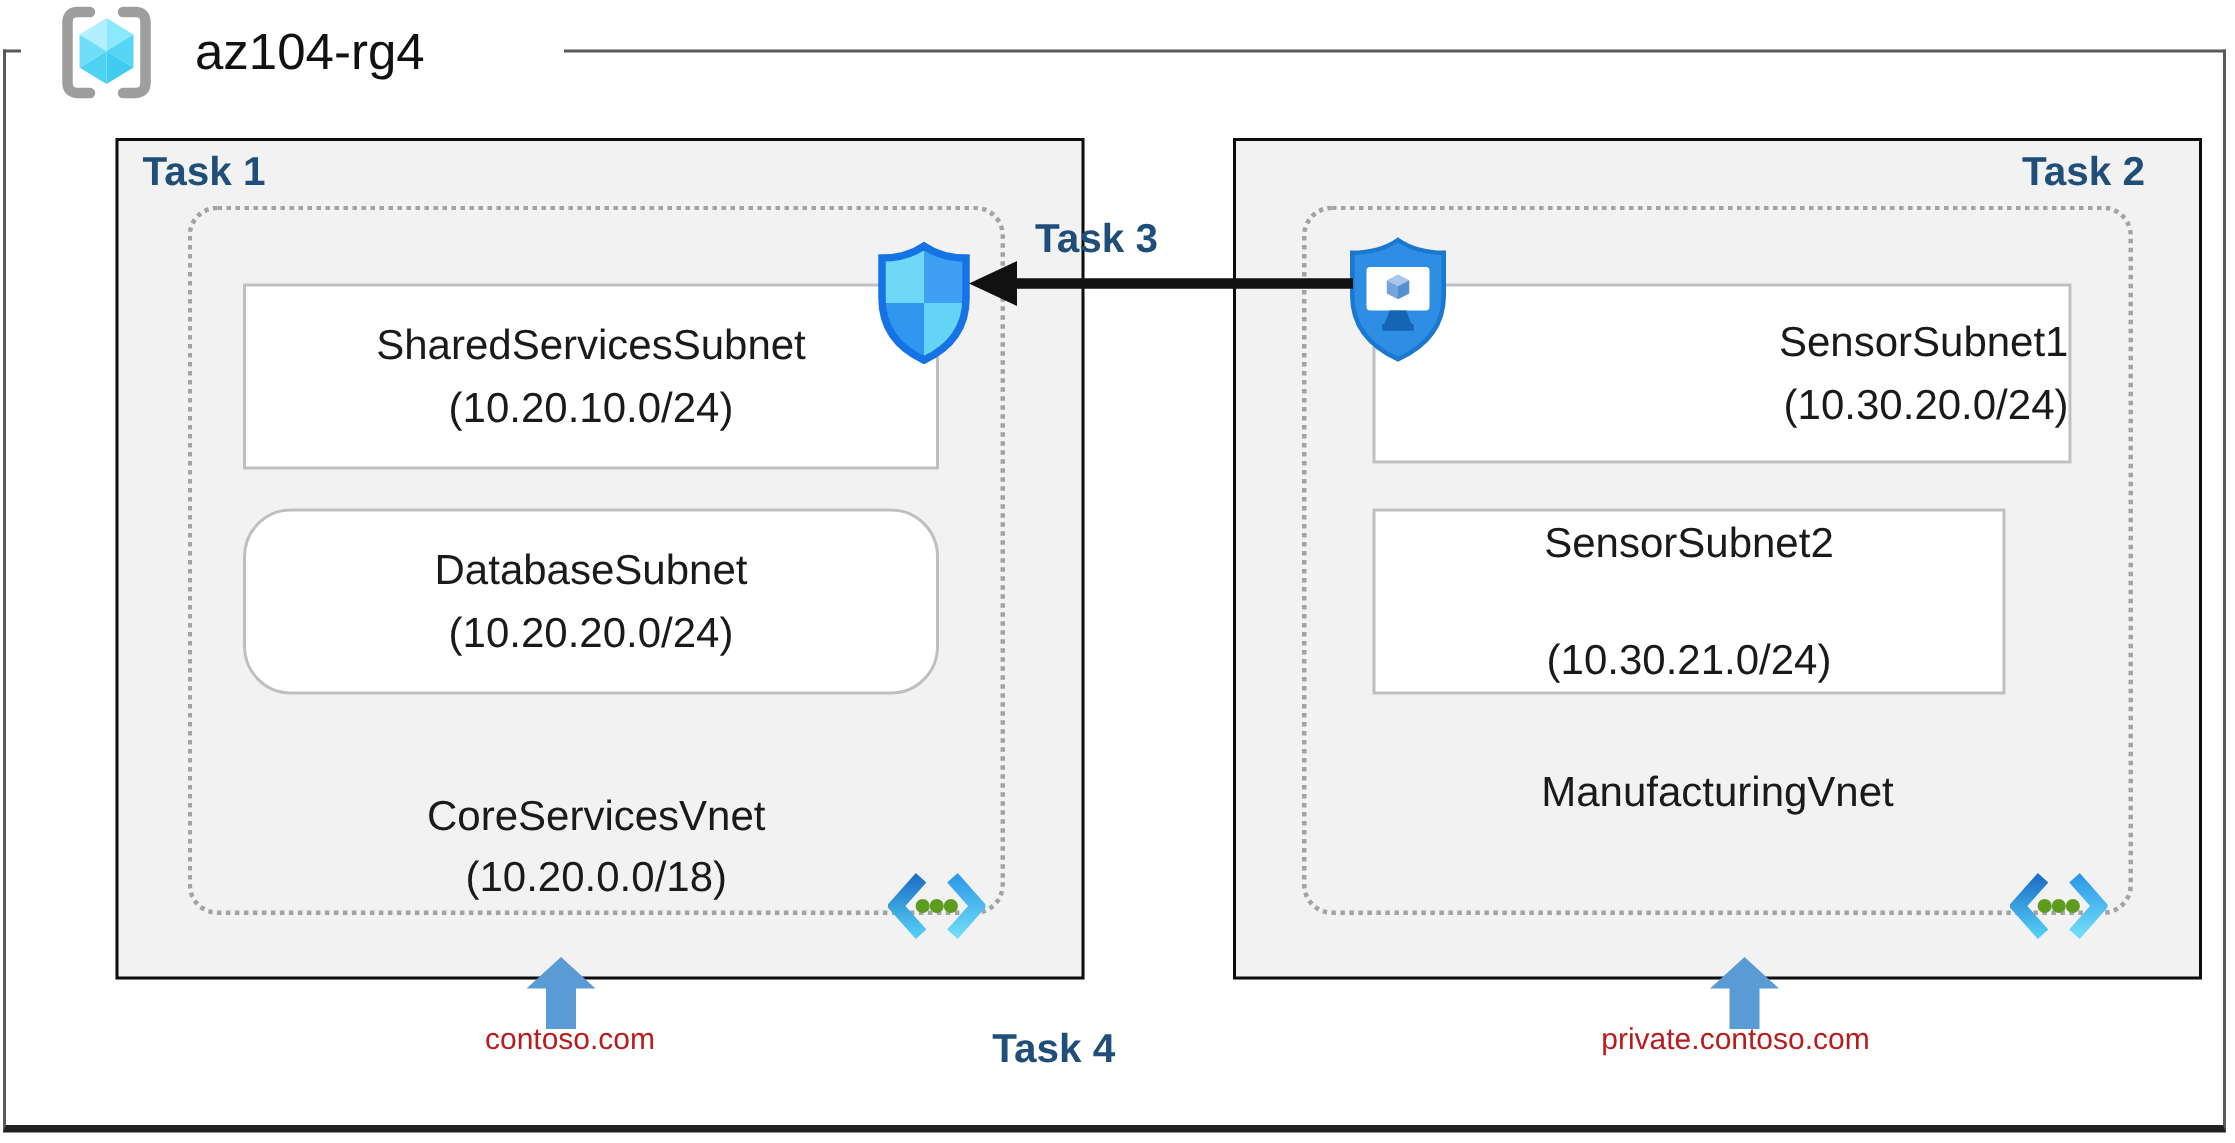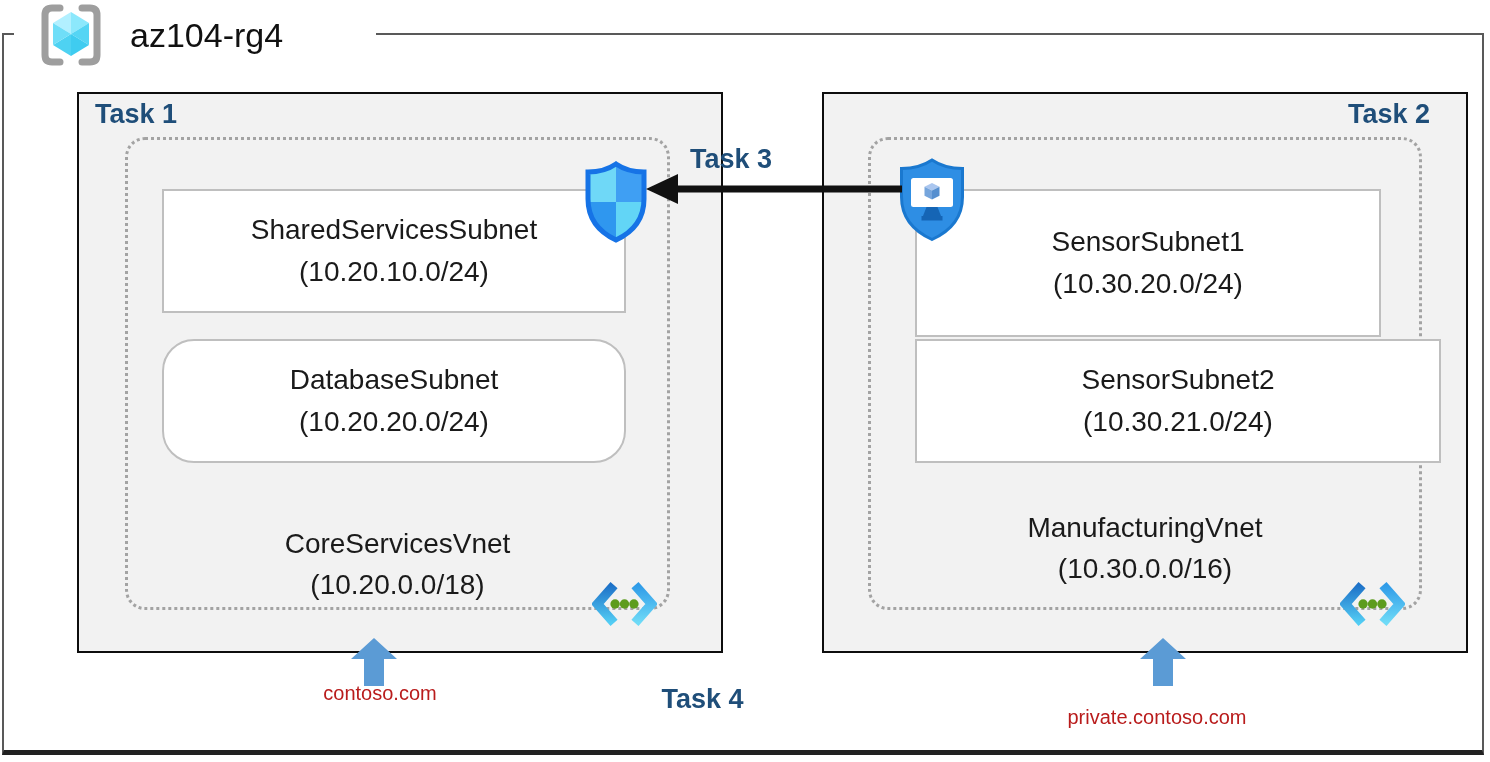--- a/index.html
+++ b/index.html
@@ -24,22 +24,22 @@
   .vnet-dashed{border:3px dotted #a3a3a3;border-radius:20px;z-index:3;}
   .dashed-left{left:125px;top:137px;width:545px;height:473px;}
   .dashed-right{left:868px;top:137px;width:554px;height:473px;}
 
   
   .subnet-box{background:#ffffff;border:2px solid #bfbfbf;z-index:4;
               display:flex;flex-direction:column;align-items:center;justify-content:center;
               font-size:28px;line-height:1.5;text-align:center;}
   .sn-l1{left:162px;top:189px;width:464px;height:124px;}
   .sn-l2{left:162px;top:339px;width:464px;height:124px;border-radius:32px;}
-  .sn-r1{left:915px;top:189px;width:466px;height:148px;}
-  .sn-r2{left:915px;top:339px;width:526px;height:124px;}
+  .sn-r1{left:915px;top:189px;width:466px;height:120px;align-items:flex-end;}
+  .sn-r2{left:915px;top:339px;width:422px;height:124px;justify-content:space-between;}
 
   
   .vnet-label{font-size:28px;line-height:1.45;text-align:center;z-index:4;}
   .vl-left{left:125px;top:508px;width:545px;margin-top:16px;}
   .vl-right{left:868px;top:508px;width:554px;}
 
   
   .icon{z-index:7;}
   .nsg-icon{left:584px;top:161px;width:64px;height:82px;}
   .asg-icon{left:897px;top:157px;width:70px;height:86px;}
@@ -50,21 +50,21 @@
   
   .t3-arrow{left:646px;top:171px;width:256px;height:36px;z-index:8;}
   .t3-label{left:690px;top:144px;width:140px;text-align:left;}
 
   
   .up-arrow{width:46px;height:48px;z-index:8;}
   .ua-left{left:351px;top:638px;}
   .ua-right{left:1140px;top:638px;}
   .dns-label{font-size:20px;text-align:center;z-index:4;color:#b91c1c;}
   .dns-left{left:230px;top:682px;width:300px;}
-  .dns-right{left:977px;top:682px;width:360px;margin-top:24px;}
+  .dns-right{left:977px;top:682px;width:360px;}
   .t4-label{left:630px;top:684px;width:145px;text-align:center;}
 </style>
 </head>
 <body>
 
 <div class="abs rg-frame"></div>
 
 <div class="abs rg-header">
   <svg class="rg-icon" viewBox="0 0 66 64">
     <path d="M22 5 H14 Q7 5 7 12 V52 Q7 59 14 59 H22" fill="none" stroke="#9e9e9e" stroke-width="7" stroke-linecap="round"></path>
@@ -136,21 +136,20 @@
   <div>SensorSubnet1</div>
   <div>(10.30.20.0/24)</div>
 </div>
 <div class="abs subnet-box sn-r2">
   <div>SensorSubnet2</div>
   <div>(10.30.21.0/24)</div>
 </div>
 
 <div class="abs vnet-label vl-right">
   <div>ManufacturingVnet</div>
-  <div>(10.30.0.0/16)</div>
 </div>
 
 <svg class="abs icon vnet-icon-left" viewBox="0 0 62 44">
   <defs>
     <linearGradient id="vnl1" x1="0" y1="0" x2="0" y2="1">
       <stop offset="0" stop-color="#1e71c8"></stop>
         <stop offset="1" stop-color="#53cdf4"></stop>
     </linearGradient>
     <linearGradient id="vnl2" x1="0" y1="0" x2="0" y2="1">
       <stop offset="0" stop-color="#2f9be8"></stop>

